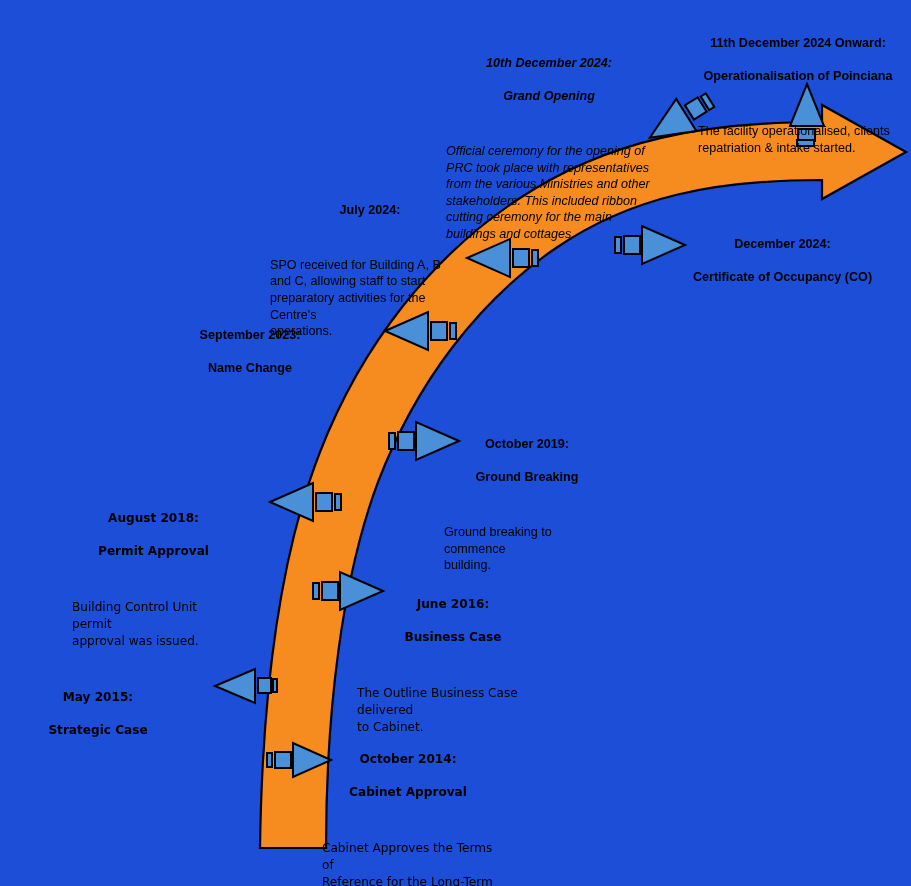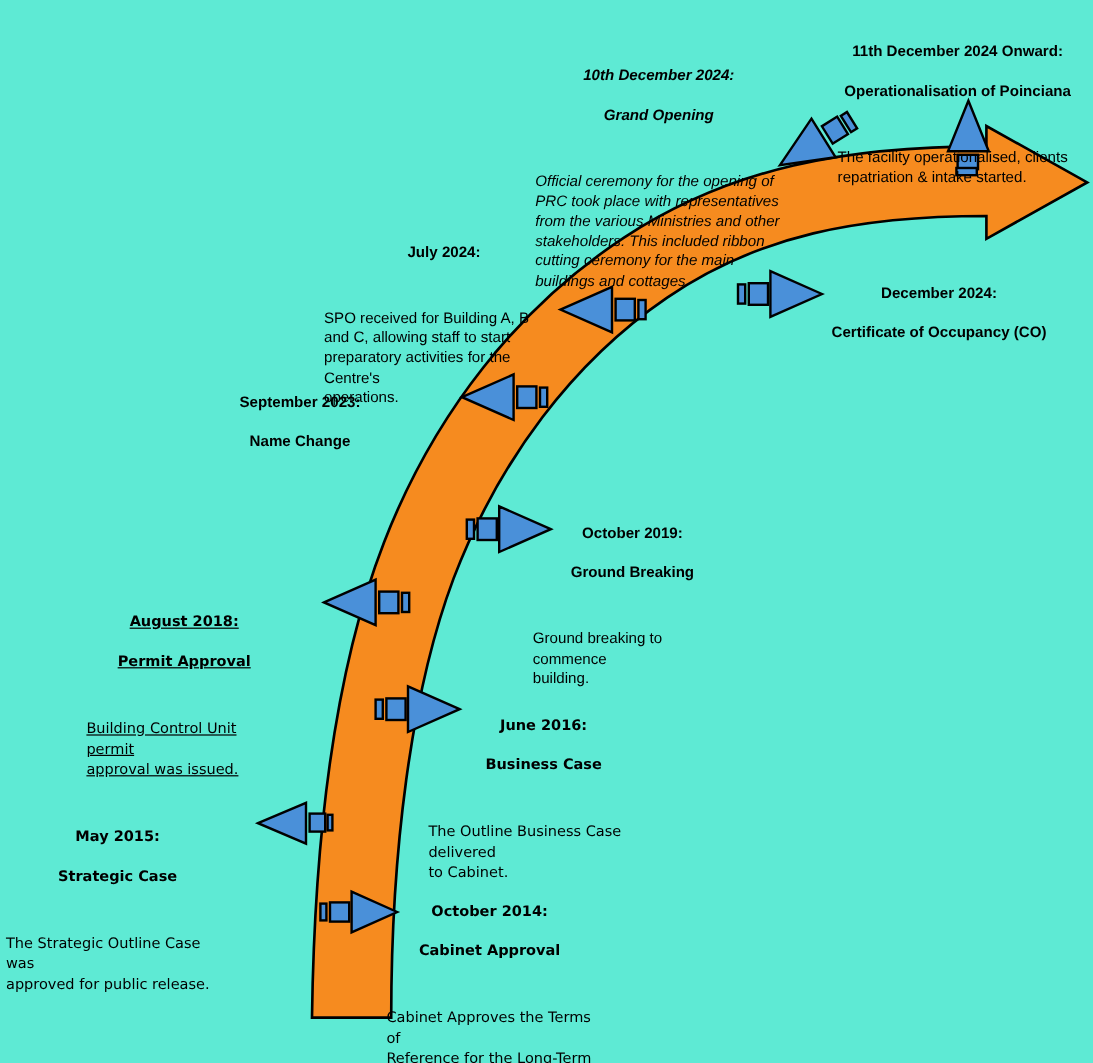--- a/index.html
+++ b/index.html
@@ -10,21 +10,21 @@
   }
   body {
     font-family: "Liberation Sans", sans-serif;
     color: #000000;
   }
   #canvas {
     position: relative;
     width: 911px;
     height: 886px;
     overflow: hidden;
-    background: #5eead4;
+    background: #1d4ed8;
   }
   #arrow-svg {
     position: absolute;
     left: 0;
     top: 0;
     width: 911px;
     height: 886px;
     pointer-events: none;
   }
   .marker {
@@ -198,39 +198,37 @@
     <span class="hdr">Name Change</span>
   </div>
 
   <div class="note align-left" style="left:444px; top:419px; width:166px;">
     <span class="hdr">October 2019:</span>
     <span class="hdr">Ground Breaking</span>
     <span class="body">Ground breaking to commence
 building.</span>
   </div>
 
-  <div class="note alt align-left" style="left:72px; top:493px; width:163px;text-decoration:underline;">
+  <div class="note alt align-left" style="left:72px; top:493px; width:163px;">
     <span class="hdr">August 2018:</span>
     <span class="hdr">Permit Approval</span>
     <span class="body">Building Control Unit permit
 approval was issued.</span>
   </div>
 
   <div class="note alt align-left" style="left:357px; top:579px; width:192px;">
     <span class="hdr">June 2016:</span>
     <span class="hdr">Business Case</span>
     <span class="body">The Outline Business Case delivered
 to Cabinet.</span>
   </div>
 
   <div class="note alt align-left" style="left:5px; top:672px; width:186px;">
     <span class="hdr">May 2015:</span>
     <span class="hdr">Strategic Case</span>
-    <span class="body">The Strategic Outline Case was
-approved for public release.</span>
   </div>
 
   <div class="note alt align-left" style="left:322px; top:734px; width:172px;">
     <span class="hdr">October 2014:</span>
     <span class="hdr">Cabinet Approval</span>
     <span class="body">Cabinet Approves the Terms of
 Reference for the Long-Term
 Mental Health Facility.</span>
   </div>
 

